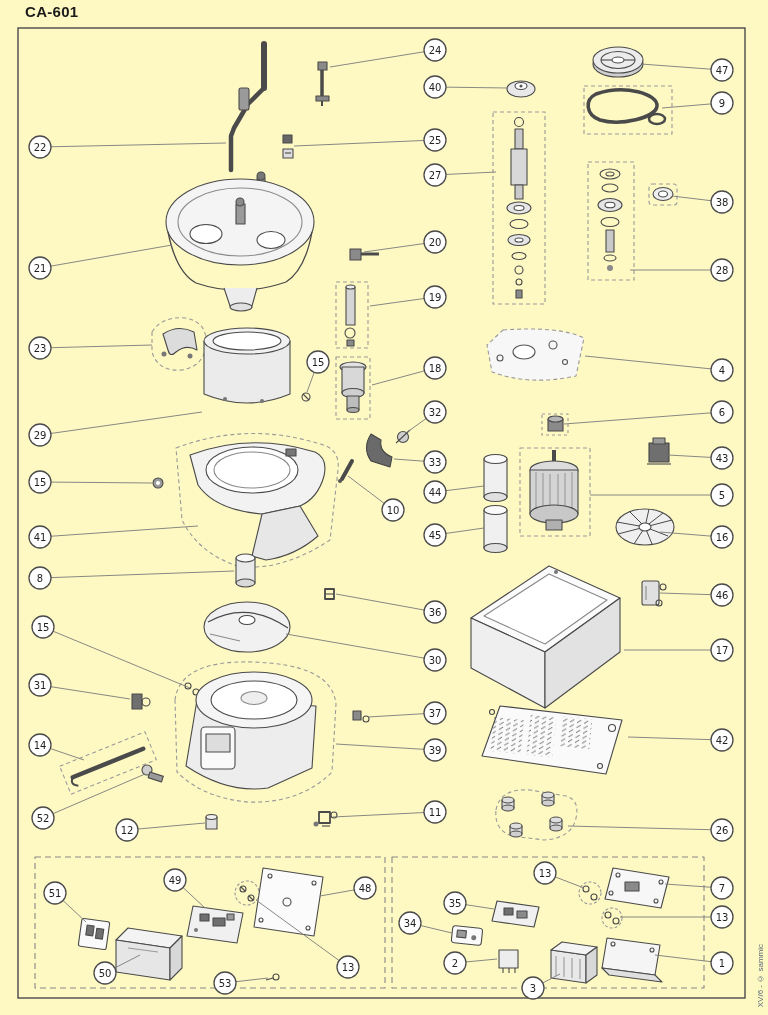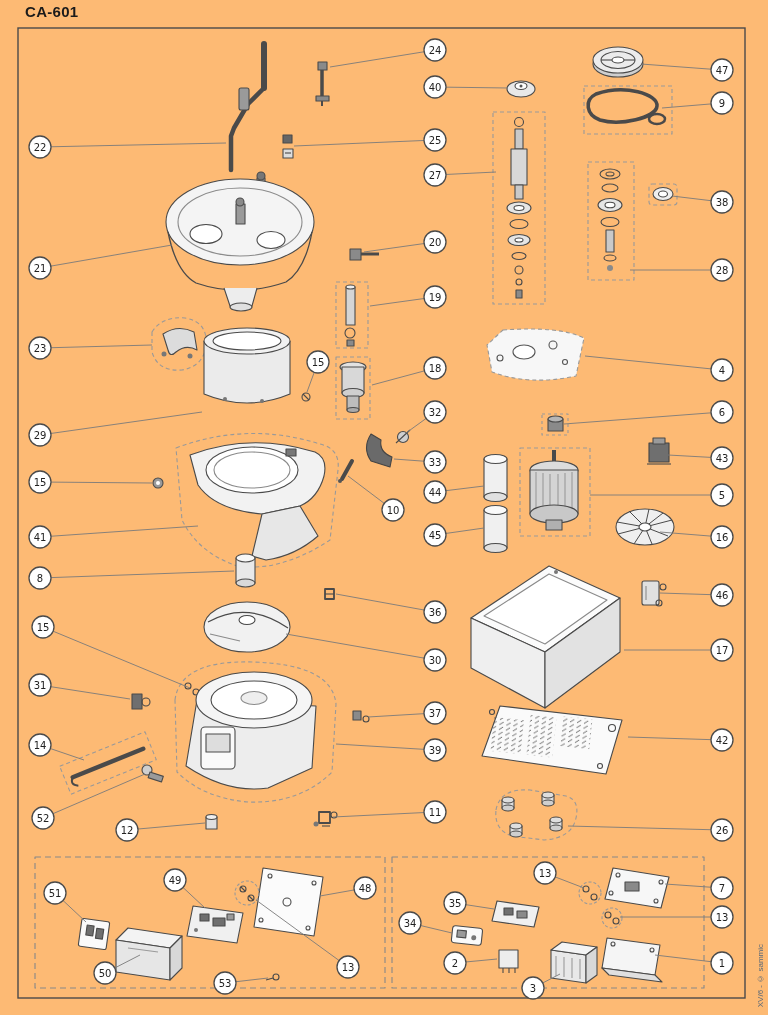--- a/index.html
+++ b/index.html
@@ -1,16 +1,16 @@
 <!DOCTYPE html>
 <html><head>
 <meta charset="utf-8">
 <style>
   html,body{margin:0;padding:0;background:#fff;}
-  .page{position:relative;width:768px;height:1015px;background:#fdba74;
+  .page{position:relative;width:768px;height:1015px;background:#fef9c3;
         font-family:"Liberation Sans",sans-serif;overflow:hidden;}
   .title{position:absolute;left:25px;top:3px;font-weight:bold;font-size:15px;
          color:#1b1b1b;letter-spacing:.3px;}
   .side-text{position:absolute;right:3px;bottom:8px;writing-mode:vertical-rl;
          transform:rotate(180deg);font-size:8px;color:#5a6a7a;}
   svg.diagram{position:absolute;left:0;top:0;}
   #parts{stroke:#4a4a4a;stroke-width:1.1;fill:none;stroke-linejoin:round;}
   #leader-lines line{stroke:#7a7a7a;stroke-width:0.9;}
   #callouts circle{fill:#ffffff;stroke:#4a4a4a;stroke-width:1.3;}
   #callouts text{font-family:"DejaVu Sans",sans-serif;font-size:10px;fill:#222;

